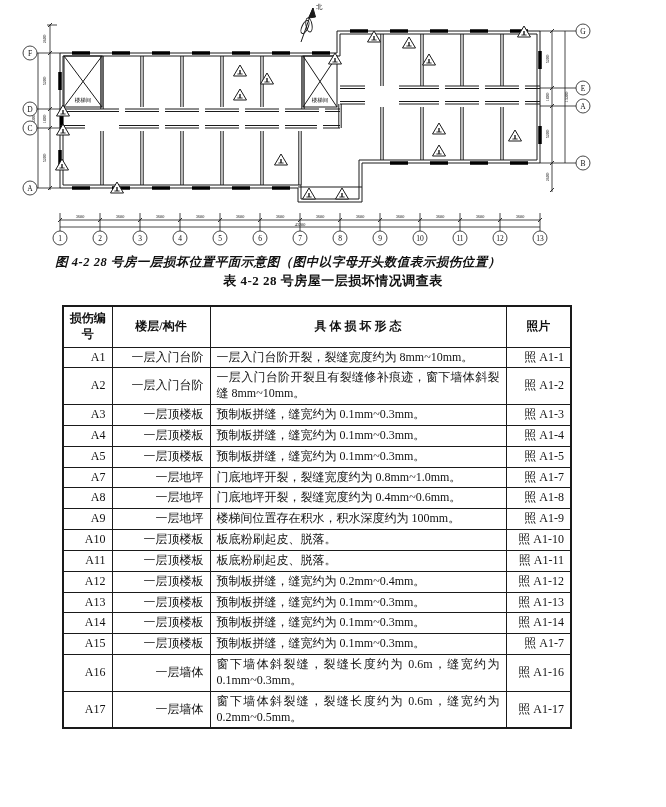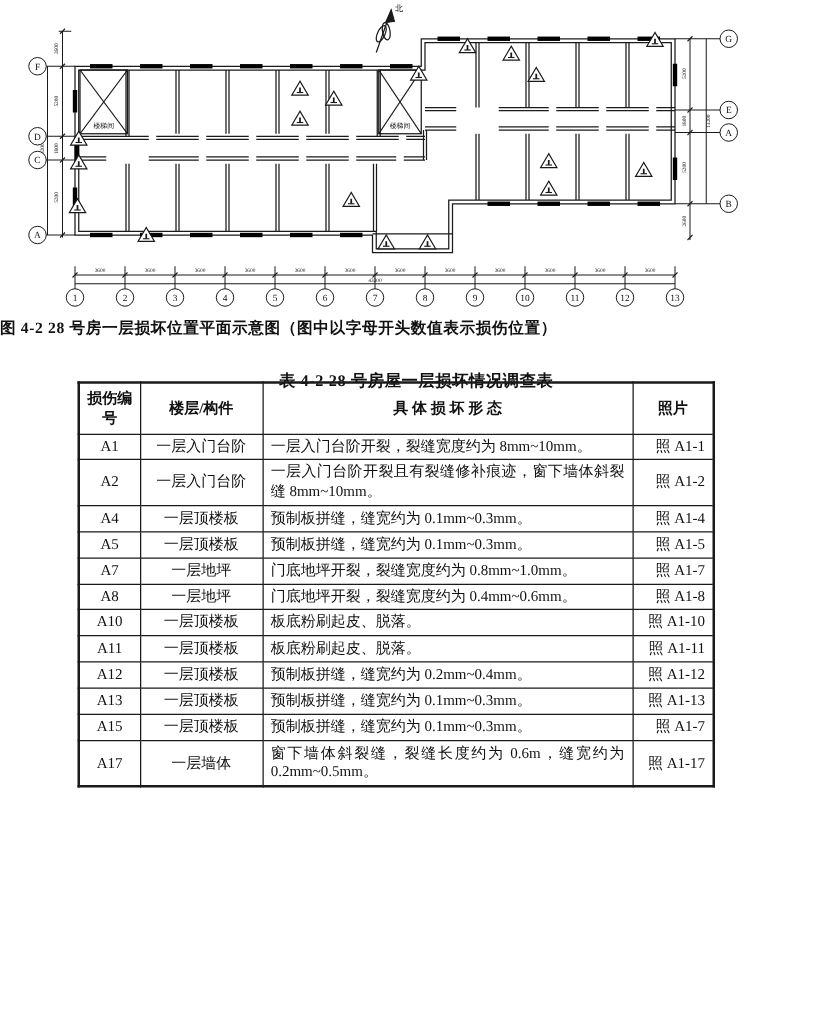--- a/index.html
+++ b/index.html
@@ -4,43 +4,43 @@
 <style>
   html,body{margin:0;padding:0;background:#ffffff;}
   body{
     width:666px;height:807px;position:relative;overflow:hidden;
     font-family:"Liberation Serif","DejaVu Serif",serif;color:#111;
   }
   
   #plan-wrap{position:absolute;left:0;top:0;width:666px;height:250px;}
   svg text{font-family:"Liberation Serif","DejaVu Serif",serif;fill:#111;}
   .figure-caption{
-    position:absolute;left:0;top:254px;width:556px;
-    font-size:12.5px;font-weight:bold;letter-spacing:.5px;
+    position:absolute;left:0;top:254px;width:556px;text-align:center;
+    font-size:12.5px;font-weight:bold;letter-spacing:.5px;font-style:italic;
   }
   .table-title{
-    position:absolute;left:0;top:296px;width:666px;text-align:center;
+    position:absolute;left:0;top:272px;width:666px;text-align:center;
     font-size:13px;font-weight:bold;letter-spacing:.5px;
   }
   
   #damage-table{
     position:absolute;left:62px;top:305px;width:508px;
     border-collapse:collapse;table-layout:fixed;
     font-size:12px;
   }
   #damage-table th,#damage-table td{
     border:1px solid #1a1a1a;
     padding:2px 6px;line-height:1.32;vertical-align:middle;
     overflow:hidden;
   }
   #damage-table{border:2px solid #1a1a1a;}
   #damage-table th{font-weight:bold;text-align:center;padding:4px 2px;}
   col.c1{width:49px;}col.c2{width:98px;}col.c3{width:296px;}col.c4{width:65px;}
-  td.c-id{text-align:center;}
-  td.c-comp{text-align:center;}
+  td.c-id{text-align:right;}
+  td.c-comp{text-align:right;}
   td.c-desc{text-align:justify;text-justify:inter-character;}
   td.c-photo{text-align:right;white-space:nowrap;}
 </style>
 </head>
 <body>
 
 <div id="plan-wrap">
 <svg id="plan" width="666" height="250" viewBox="0 0 666 250" fill="none" stroke="#1a1a1a" stroke-width="1" stroke-linecap="butt">
 
   <g>
@@ -430,20 +430,26 @@
         <td class="c-desc">一层入门台阶开裂，裂缝宽度约为 8mm~10mm。</td>
         <td class="c-photo">照 A1-1</td>
       </tr>
       <tr>
         <td class="c-id">A2</td>
         <td class="c-comp">一层入门台阶</td>
         <td class="c-desc">一层入门台阶开裂且有裂缝修补痕迹，窗下墙体斜裂缝 8mm~10mm。</td>
         <td class="c-photo">照 A1-2</td>
       </tr>
       <tr>
+        <td class="c-id">A3</td>
+        <td class="c-comp">一层顶楼板</td>
+        <td class="c-desc">预制板拼缝，缝宽约为 0.1mm~0.3mm。</td>
+        <td class="c-photo">照 A1-3</td>
+      </tr>
+      <tr>
         <td class="c-id">A4</td>
         <td class="c-comp">一层顶楼板</td>
         <td class="c-desc">预制板拼缝，缝宽约为 0.1mm~0.3mm。</td>
         <td class="c-photo">照 A1-4</td>
       </tr>
       <tr>
         <td class="c-id">A5</td>
         <td class="c-comp">一层顶楼板</td>
         <td class="c-desc">预制板拼缝，缝宽约为 0.1mm~0.3mm。</td>
         <td class="c-photo">照 A1-5</td>
@@ -454,20 +460,26 @@
         <td class="c-desc">门底地坪开裂，裂缝宽度约为 0.8mm~1.0mm。</td>
         <td class="c-photo">照 A1-7</td>
       </tr>
       <tr>
         <td class="c-id">A8</td>
         <td class="c-comp">一层地坪</td>
         <td class="c-desc">门底地坪开裂，裂缝宽度约为 0.4mm~0.6mm。</td>
         <td class="c-photo">照 A1-8</td>
       </tr>
       <tr>
+        <td class="c-id">A9</td>
+        <td class="c-comp">一层地坪</td>
+        <td class="c-desc">楼梯间位置存在积水，积水深度约为 100mm。</td>
+        <td class="c-photo">照 A1-9</td>
+      </tr>
+      <tr>
         <td class="c-id">A10</td>
         <td class="c-comp">一层顶楼板</td>
         <td class="c-desc">板底粉刷起皮、脱落。</td>
         <td class="c-photo">照 A1-10</td>
       </tr>
       <tr>
         <td class="c-id">A11</td>
         <td class="c-comp">一层顶楼板</td>
         <td class="c-desc">板底粉刷起皮、脱落。</td>
         <td class="c-photo">照 A1-11</td>
@@ -478,24 +490,36 @@
         <td class="c-desc">预制板拼缝，缝宽约为 0.2mm~0.4mm。</td>
         <td class="c-photo">照 A1-12</td>
       </tr>
       <tr>
         <td class="c-id">A13</td>
         <td class="c-comp">一层顶楼板</td>
         <td class="c-desc">预制板拼缝，缝宽约为 0.1mm~0.3mm。</td>
         <td class="c-photo">照 A1-13</td>
       </tr>
       <tr>
+        <td class="c-id">A14</td>
+        <td class="c-comp">一层顶楼板</td>
+        <td class="c-desc">预制板拼缝，缝宽约为 0.1mm~0.3mm。</td>
+        <td class="c-photo">照 A1-14</td>
+      </tr>
+      <tr>
         <td class="c-id">A15</td>
         <td class="c-comp">一层顶楼板</td>
         <td class="c-desc">预制板拼缝，缝宽约为 0.1mm~0.3mm。</td>
         <td class="c-photo">照 A1-7</td>
+      </tr>
+      <tr>
+        <td class="c-id">A16</td>
+        <td class="c-comp">一层墙体</td>
+        <td class="c-desc">窗下墙体斜裂缝，裂缝长度约为 0.6m，缝宽约为 0.1mm~0.3mm。</td>
+        <td class="c-photo">照 A1-16</td>
       </tr>
       <tr>
         <td class="c-id">A17</td>
         <td class="c-comp">一层墙体</td>
         <td class="c-desc">窗下墙体斜裂缝，裂缝长度约为 0.6m，缝宽约为 0.2mm~0.5mm。</td>
         <td class="c-photo">照 A1-17</td>
       </tr>
     </tbody>
 </table>
 

